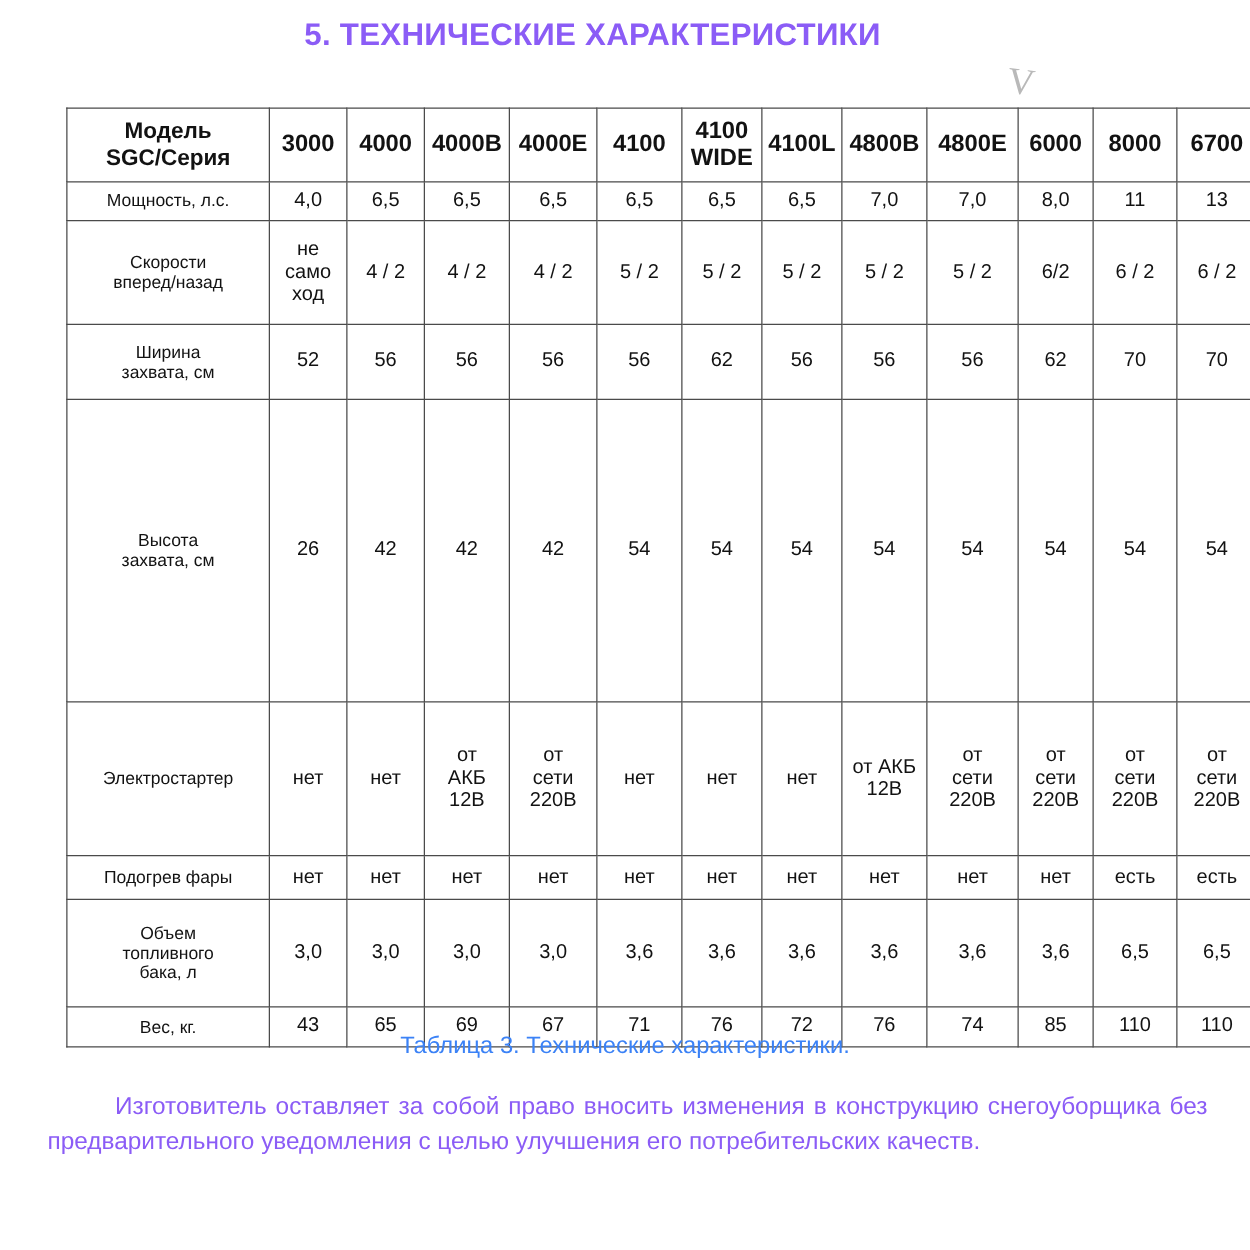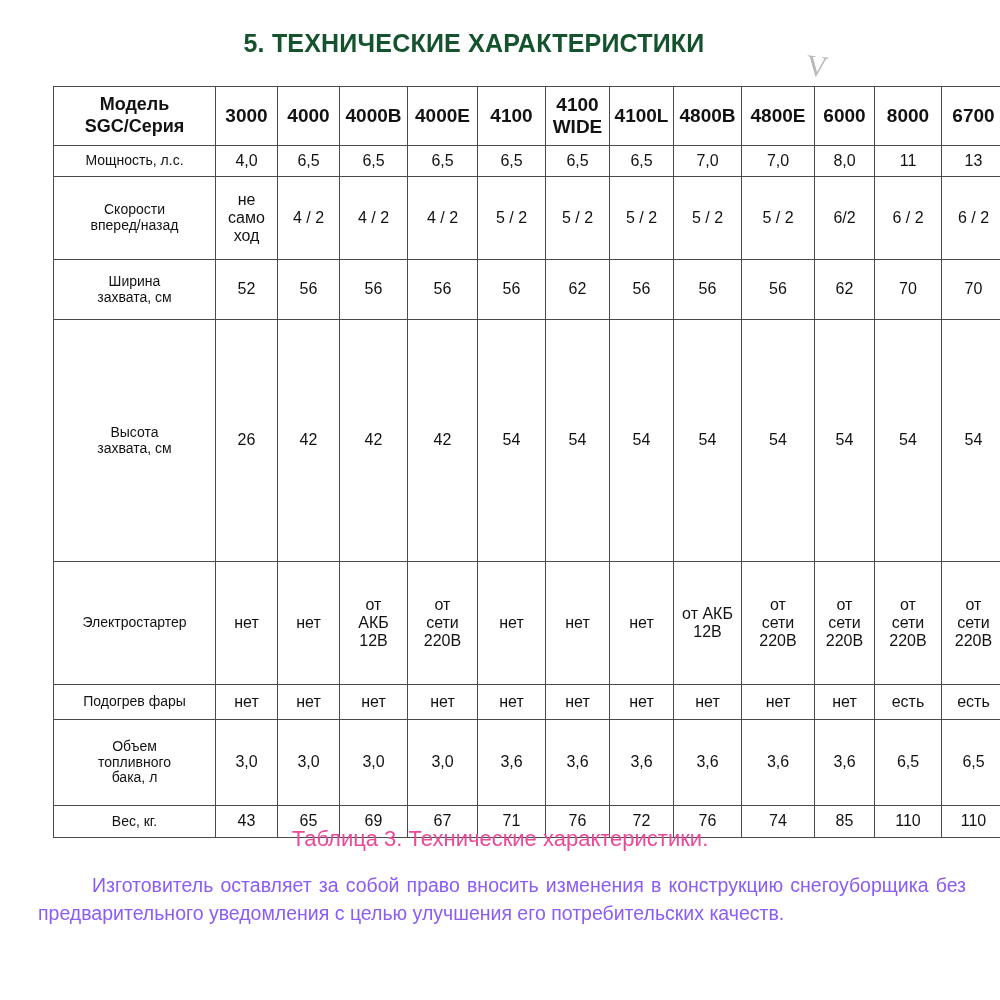--- a/index.html
+++ b/index.html
@@ -13,28 +13,28 @@
     height: 1000px;
     position: relative;
     font-family: "Liberation Sans", sans-serif;
     color: #111111;
     overflow: hidden;
   }
 
   
   .doc-title {
     position: absolute;
-    top: 29px;
+    top: 14px;
     left: 0;
     width: 948px;
     text-align: center;
     font-size: 25px;
     font-weight: bold;
     letter-spacing: 0.2px;
-    color: #14532d;
+    color: #8b5cf6;
   }
 
   
   .scan-mark {
     position: absolute;
     left: 806px;
     top: 52px;
     width: 34px;
     height: 30px;
     color: #b9b9b9;
@@ -111,22 +111,22 @@
 
   .cell-multiline { white-space: pre-line; }
 
   
   .table-caption {
     position: absolute;
     top: 826px;
     left: 0;
     width: 1000px;
     text-align: center;
-    font-size: 22px;
-    color: #ec4899;
+    font-size: 19px;
+    color: #3b82f6;
   }
 
   
   .body-para {
     position: absolute;
     top: 872px;
     left: 38px;
     width: 928px;
     font-size: 19.5px;
     line-height: 1.42;

